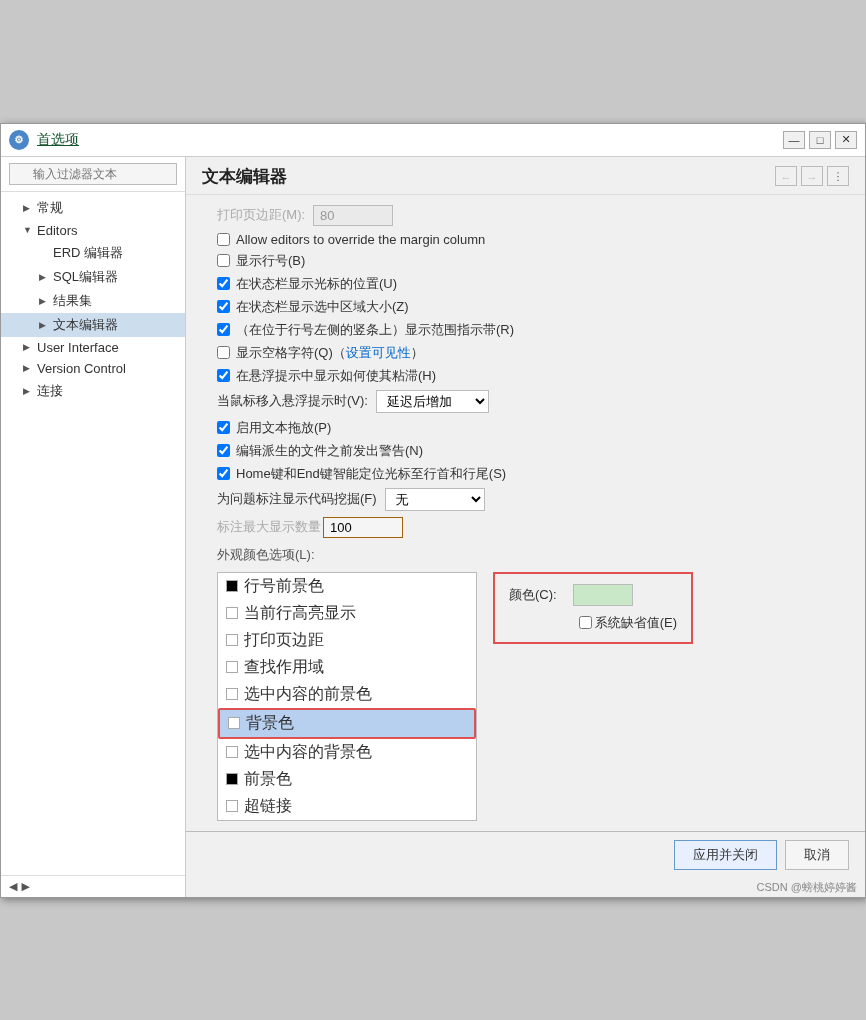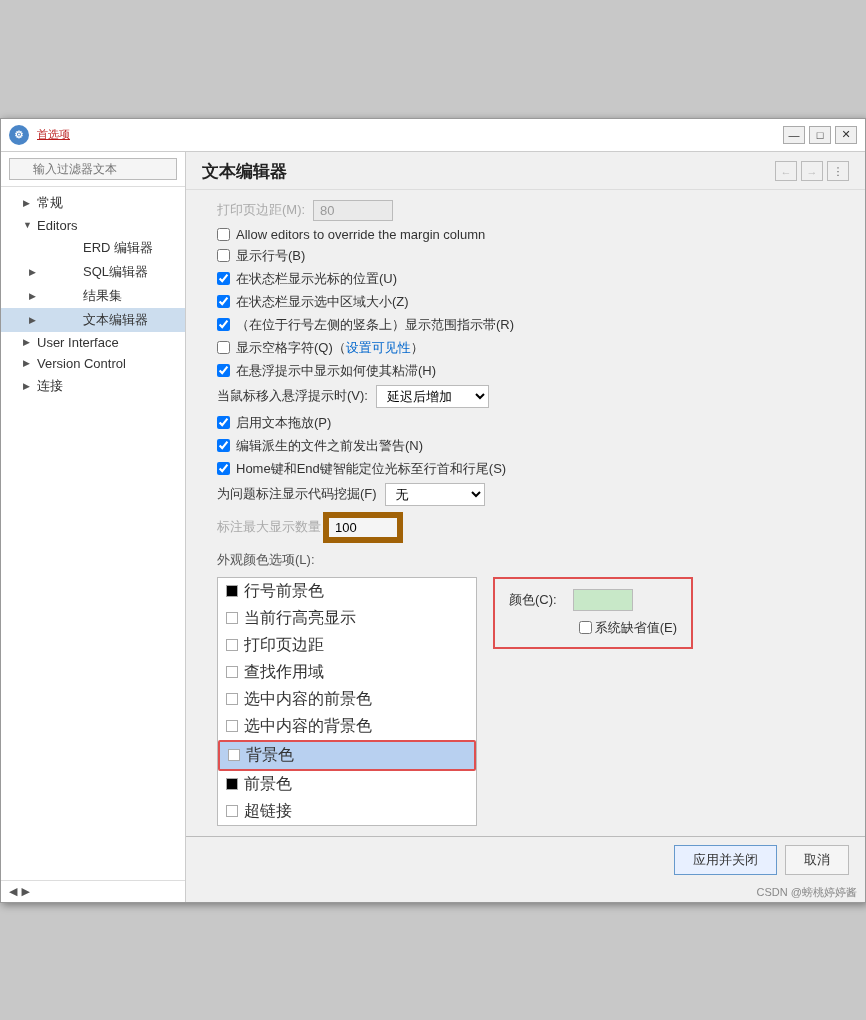--- a/index.html
+++ b/index.html
@@ -31,22 +31,22 @@
     .title-bar .app-icon {
       width: 20px; height: 20px;
       background: #4a86c8;
       border-radius: 50%;
       margin-right: 8px;
       display: flex; align-items: center; justify-content: center;
       color: white; font-size: 10px; font-weight: bold;
     }
     .title-bar .title-text {
       flex: 1;
-      font-size: 11px;
-      color: #b91c1c;
+      font-size: 14px;
+      color: #14532d;
       text-decoration: underline;
     }
     .title-bar-buttons {
       display: flex; gap: 4px;
     }
     .title-bar-btn {
       width: 22px; height: 18px;
       background: #f0f0f0;
       border: 1px solid #aaa;
       cursor: pointer;
@@ -96,21 +96,21 @@
     }
     .tree-item.selected { background: #cde; }
     .tree-item .arrow {
       width: 14px;
       color: #555;
       font-size: 9px;
       flex-shrink: 0;
     }
     .tree-item .label { flex: 1; }
     .tree-indent-1 { padding-left: 22px; }
-    .tree-indent-2 { padding-left: 28px; gap: 40px; }
+    .tree-indent-2 { padding-left: 38px; }
 
     .sidebar-bottom {
       border-top: 1px solid #ddd;
       padding: 4px 8px;
       display: flex;
       align-items: center;
       gap: 4px;
       font-size: 11px;
       color: #888;
     }
@@ -228,21 +228,21 @@
 
     .field-row {
       display: flex;
       align-items: center;
       margin-bottom: 6px;
       gap: 2px;
     }
     .field-row label { font-size: 13px; color: #aaa; }
     .field-row input[type="text"] {
       padding: 2px 6px;
-      border: 6px solid #a16207;
+      border: 1px solid #a16207;
       font-size: 13px;
       background: #f5f5f5;
       width: 80px;
     }
 
     
     .appearance-section {
       display: flex;
       gap: 16px;
       margin-top: 8px;
@@ -543,28 +543,28 @@
               <div class="appearance-list-item">
                 <span class="color-swatch empty"></span>
                 <span>查找作用域</span>
               </div>
 
               <div class="appearance-list-item">
                 <span class="color-swatch empty"></span>
                 <span>选中内容的前景色</span>
               </div>
 
+              <div class="appearance-list-item selected highlight-box">
+                <span class="color-swatch empty"></span>
+                <span>背景色</span>
+              </div>
+
               <div class="appearance-list-item">
                 <span class="color-swatch empty"></span>
                 <span>选中内容的背景色</span>
-              </div>
-
-              <div class="appearance-list-item selected highlight-box">
-                <span class="color-swatch empty"></span>
-                <span>背景色</span>
               </div>
 
               <div class="appearance-list-item">
                 <span class="color-swatch black"></span>
                 <span>前景色</span>
               </div>
 
               <div class="appearance-list-item">
                 <span class="color-swatch empty"></span>
                 <span>超链接</span>

